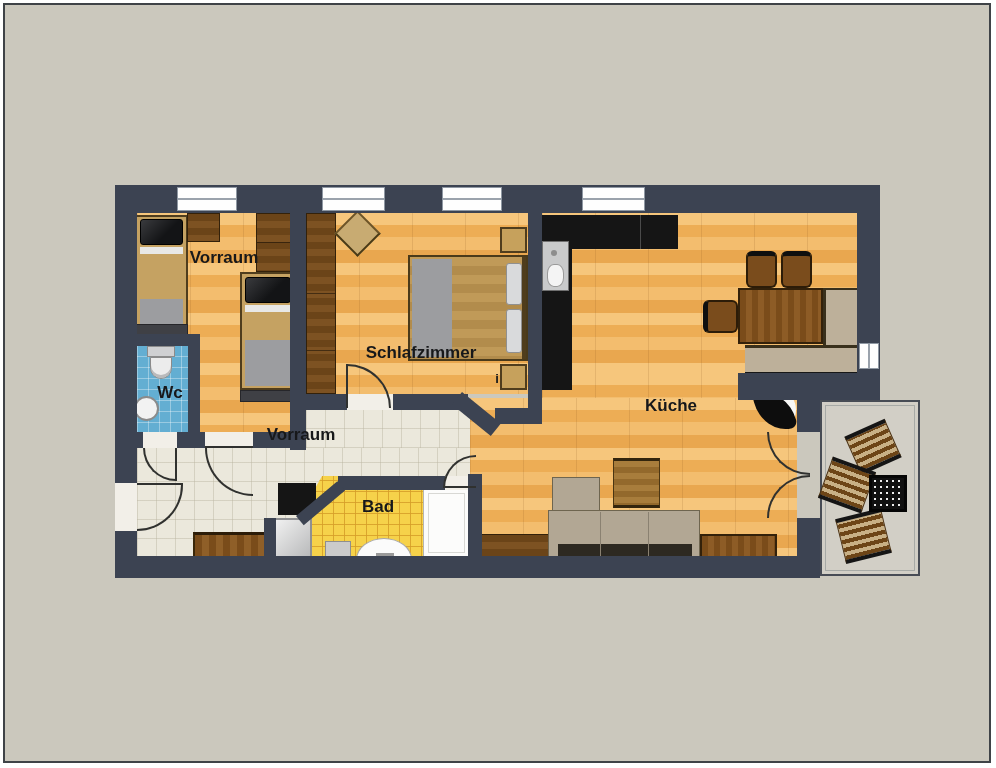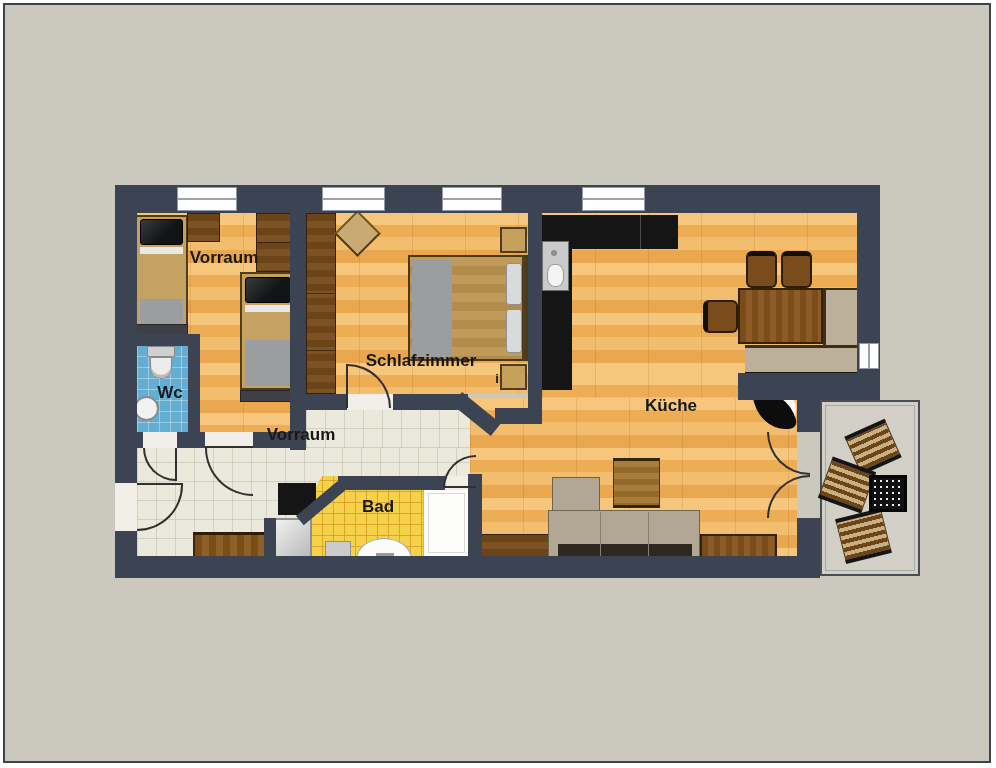--- a/index.html
+++ b/index.html
@@ -209,17 +209,17 @@
 <div class="abs leaf" style="left:205px;top:446px;width:48px;height:2px"></div>
 <div class="abs arc q-tr" style="left:347px;top:364px;width:44px;height:44px"></div>
 <div class="abs leaf" style="left:346px;top:364px;width:2px;height:44px"></div>
 <div class="abs arc q-tl" style="left:443px;top:455px;width:33px;height:33px"></div>
 <div class="abs leaf" style="left:443px;top:486px;width:33px;height:2px"></div>
 <div class="abs arc q-bl" style="left:767px;top:432px;width:43px;height:43px"></div>
 <div class="abs arc q-tl" style="left:767px;top:475px;width:43px;height:43px"></div>
 
 <div class="label" style="left:224px;top:258px">Vorraum</div>
 <div class="label" style="left:170px;top:393px">Wc</div>
-<div class="label" style="left:421px;top:361px">Schlafzimmer</div>
+<div class="label" style="left:421px;top:353px">Schlafzimmer</div>
 <div class="label" style="left:497px;top:378px;font-size:13px">i</div>
 <div class="label" style="left:301px;top:435px">Vorraum</div>
 <div class="label" style="left:378px;top:507px">Bad</div>
 <div class="label" style="left:671px;top:406px">Küche</div>
 
 </body></html>

